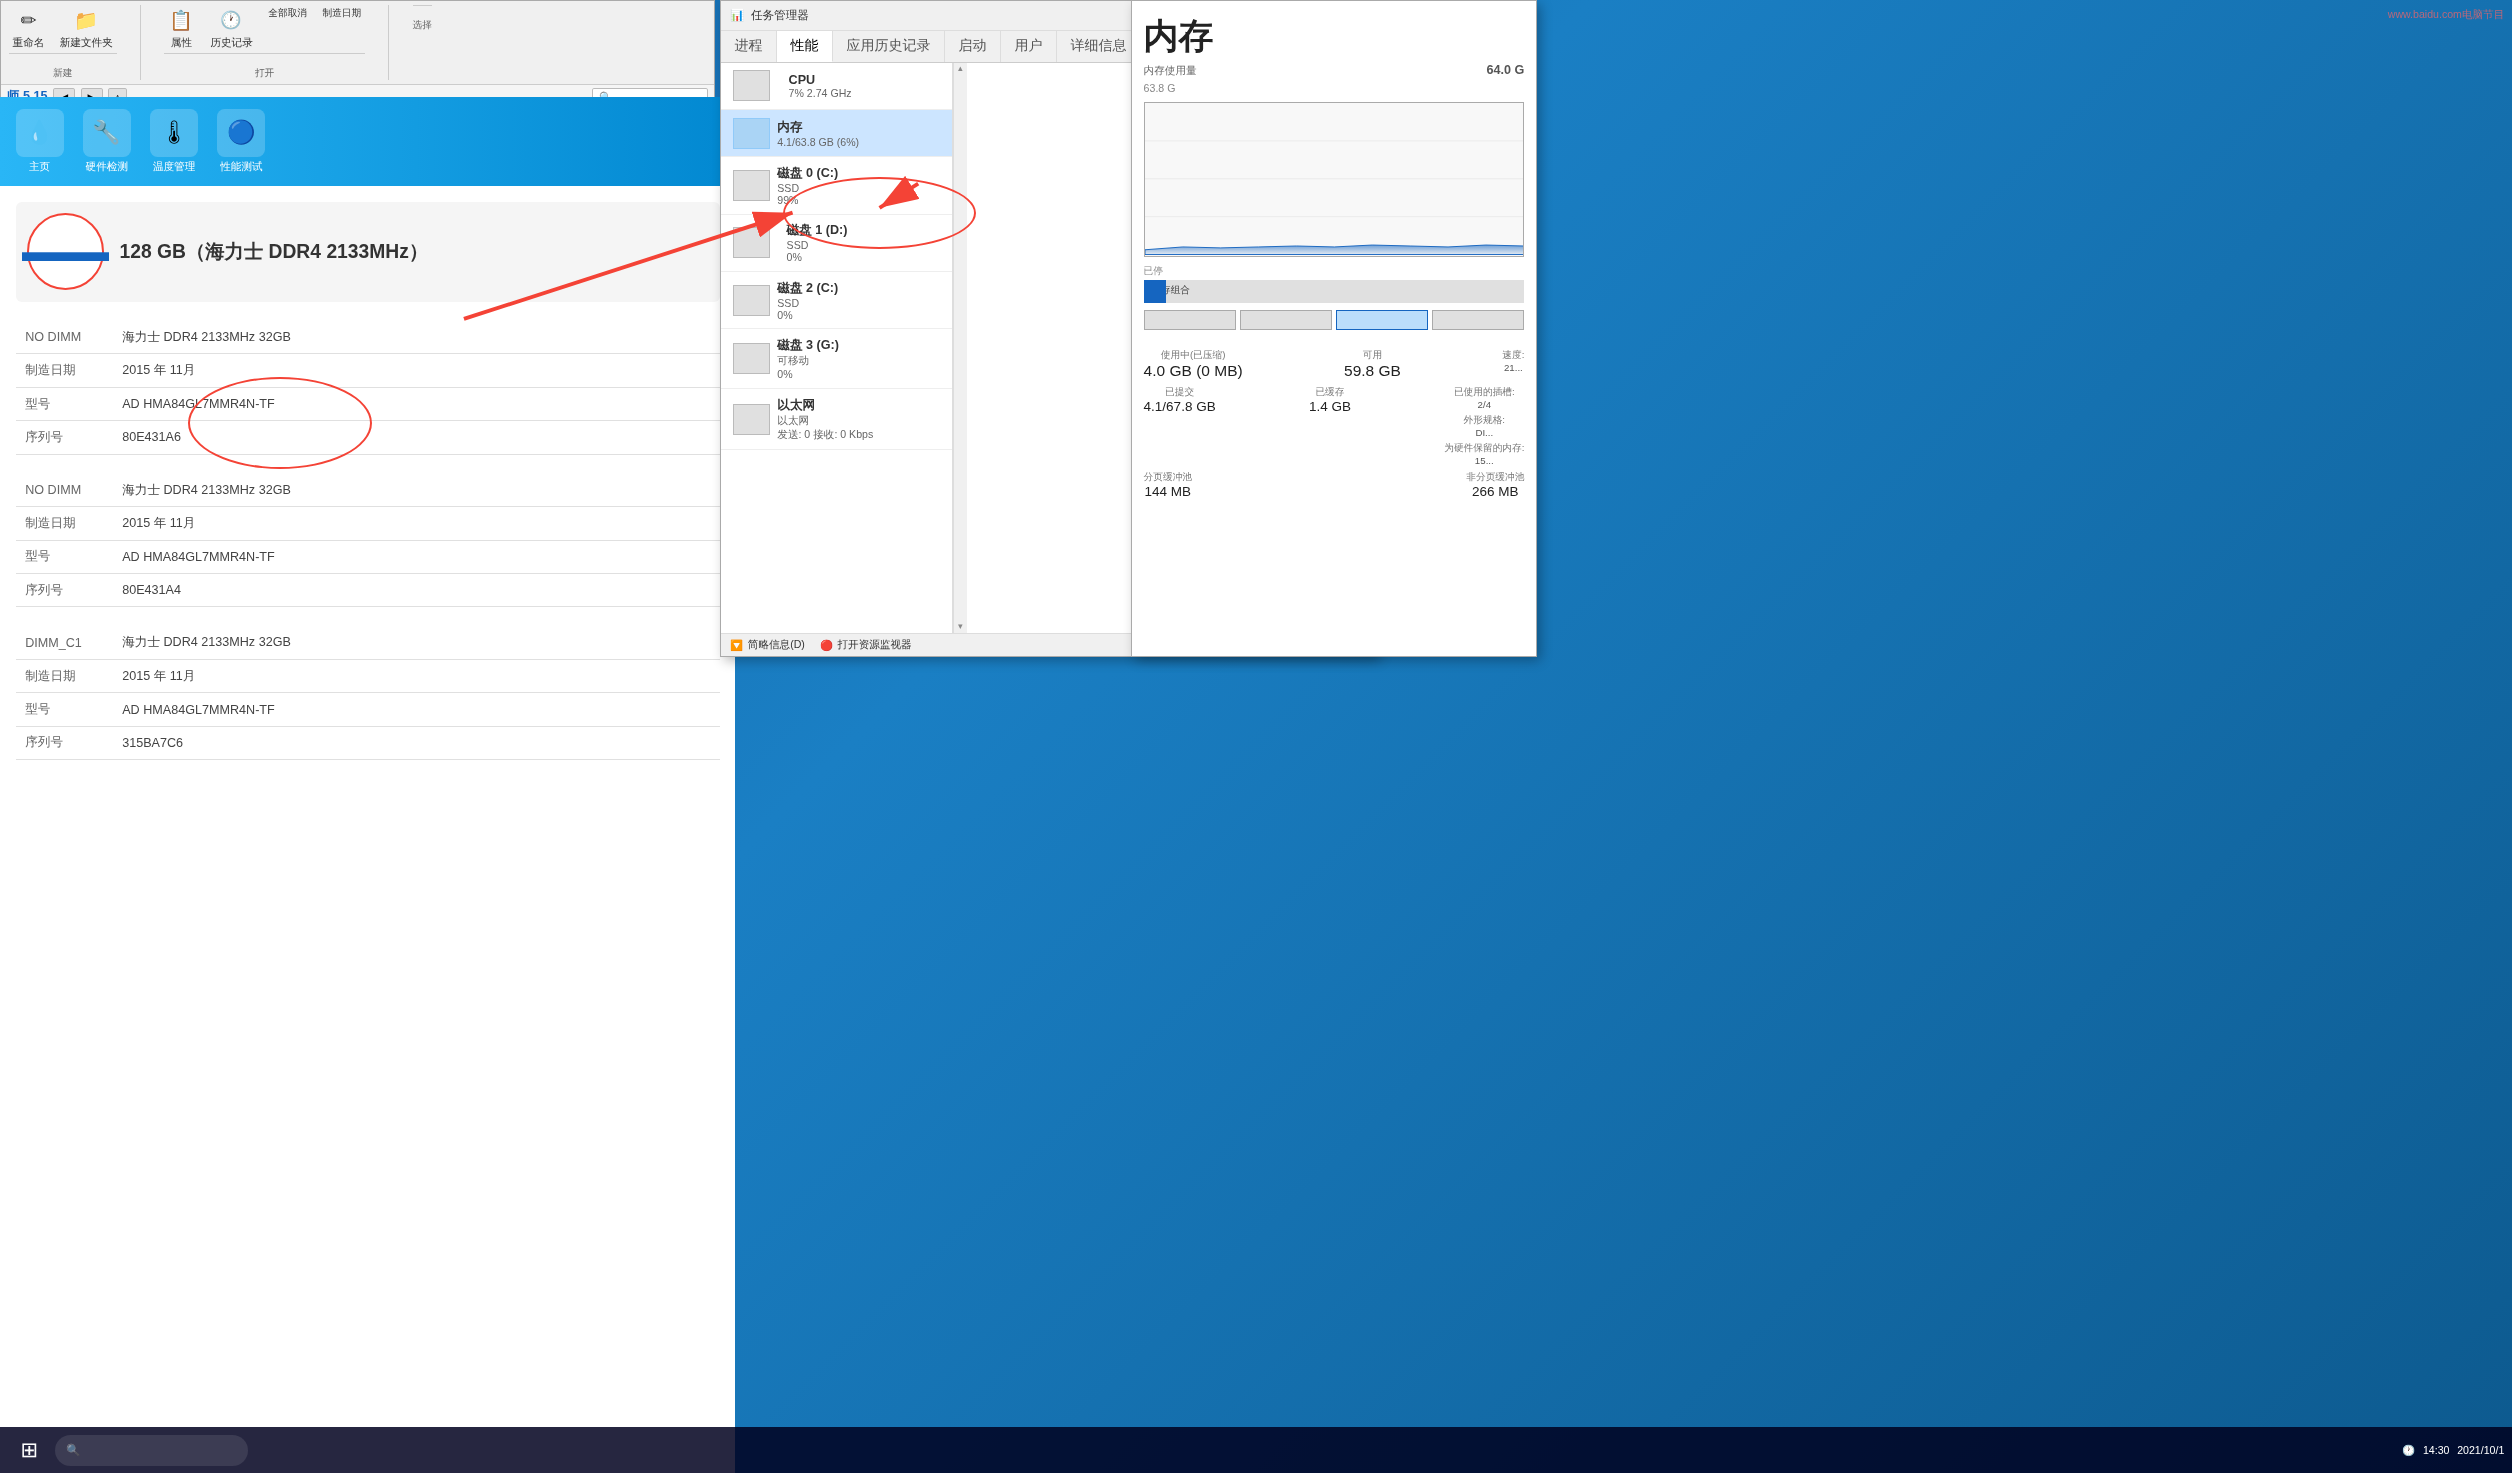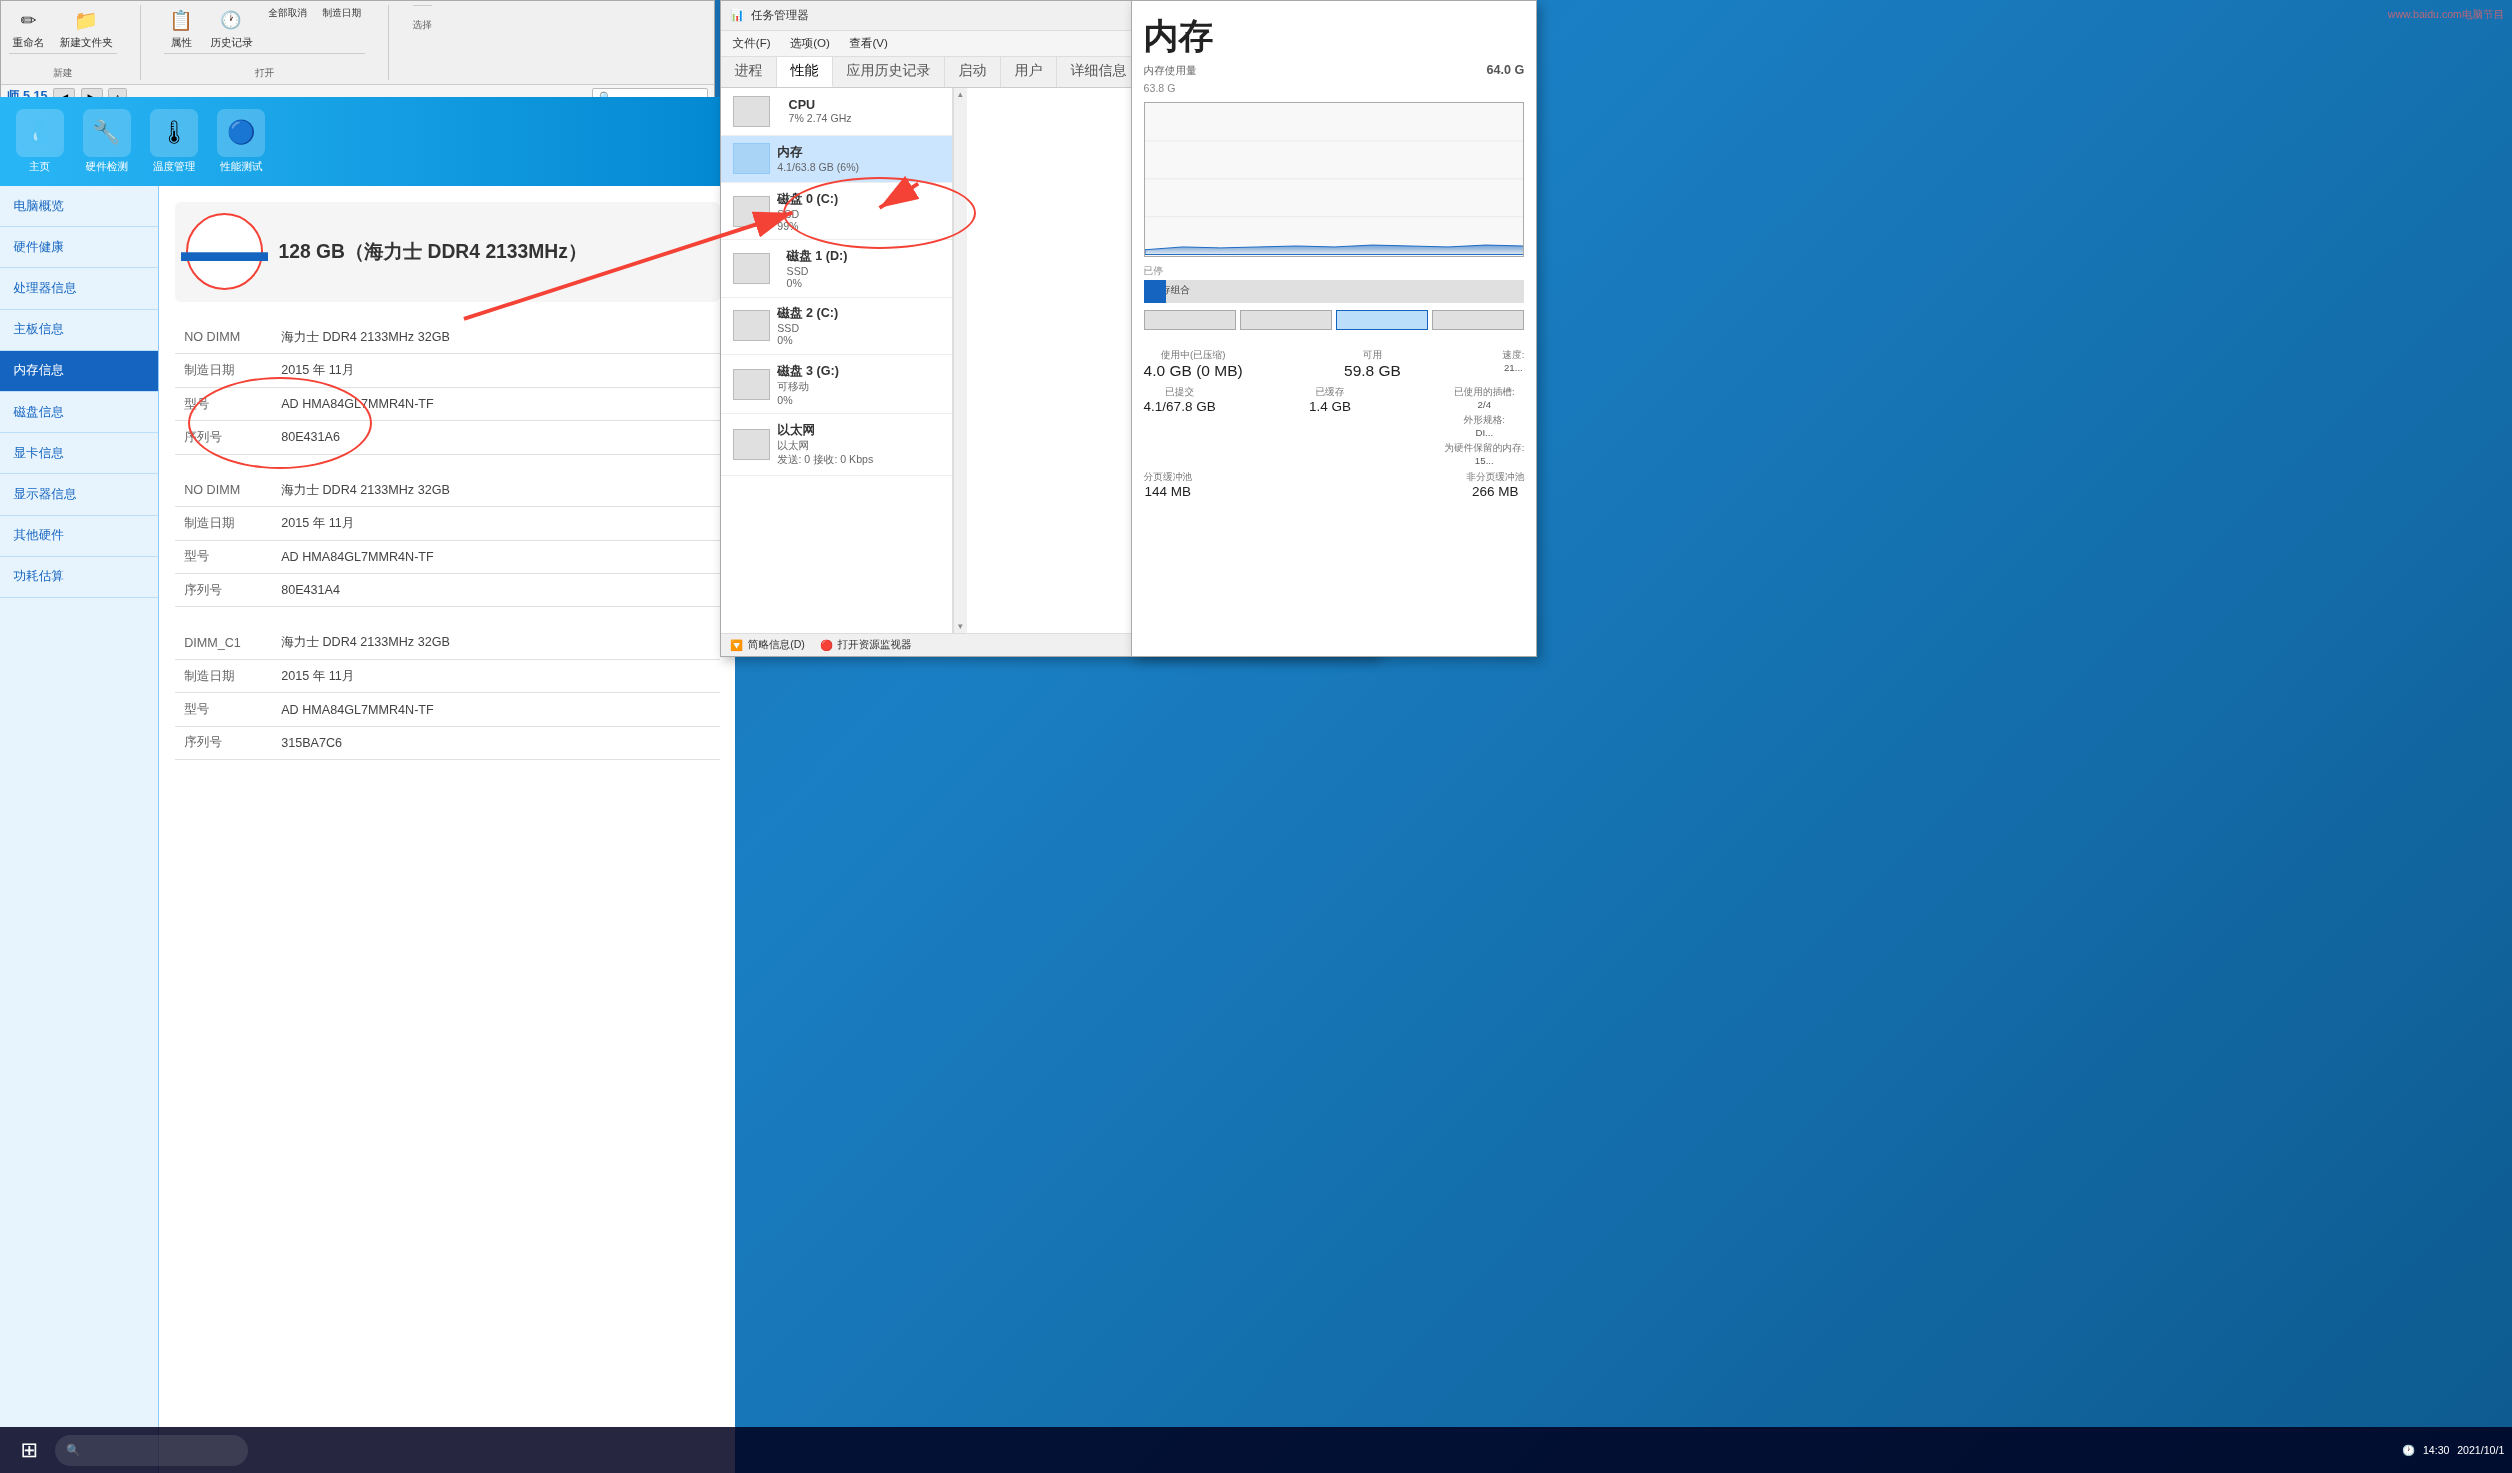--- a/index.html
+++ b/index.html
@@ -571,32 +571,20 @@
         <span style="color:white;font-size:10.6px;">温度管理</span>
       </div>
       <div style="display:flex;flex-direction:column;align-items:center;gap:3.9px;cursor:pointer;">
         <div style="width:48px;height:48px;background:rgba(255,255,255,0.2);border-radius:7.7px;display:flex;align-items:center;justify-content:center;font-size:23px;">🔵</div>
         <span style="color:white;font-size:10.6px;">性能测试</span>
       </div>
     </div>
 
     <div class="hw-content">
 
-      <div class="hw-sidebar">
-        <div class="hw-sidebar-item">电脑概览</div>
-        <div class="hw-sidebar-item">硬件健康</div>
-        <div class="hw-sidebar-item">处理器信息</div>
-        <div class="hw-sidebar-item">主板信息</div>
-        <div class="hw-sidebar-item active">内存信息</div>
-        <div class="hw-sidebar-item">磁盘信息</div>
-        <div class="hw-sidebar-item">显卡信息</div>
-        <div class="hw-sidebar-item">显示器信息</div>
-        <div class="hw-sidebar-item">其他硬件</div>
-        <div class="hw-sidebar-item">功耗估算</div>
-      </div>
 
       <div class="hw-main">
 
         <div class="memory-header">
           <div class="memory-icon-circle">
             <div style="font-size:29px;color:#1565c0;">▬▬▬</div>
           </div>
           <div class="memory-title">128 GB（海力士 DDR4 2133MHz）</div>
         </div>
 
@@ -678,25 +666,20 @@
         <span>📊</span>
         <span>任务管理器</span>
       </div>
       <div class="tm-controls">
         <div class="tm-ctrl-btn">−</div>
         <div class="tm-ctrl-btn">□</div>
         <div class="tm-ctrl-btn" style="background:#e81123;color:white;">✕</div>
       </div>
     </div>
 
-    <div class="tm-menubar">
-      <span class="tm-menu-item">文件(F)</span>
-      <span class="tm-menu-item">选项(O)</span>
-      <span class="tm-menu-item">查看(V)</span>
-    </div>
 
     <div class="tm-tabs">
       <div class="tm-tab">进程</div>
       <div class="tm-tab active">性能</div>
       <div class="tm-tab">应用历史记录</div>
       <div class="tm-tab">启动</div>
       <div class="tm-tab">用户</div>
       <div class="tm-tab">详细信息</div>
       <div class="tm-tab">服务</div>
     </div>

